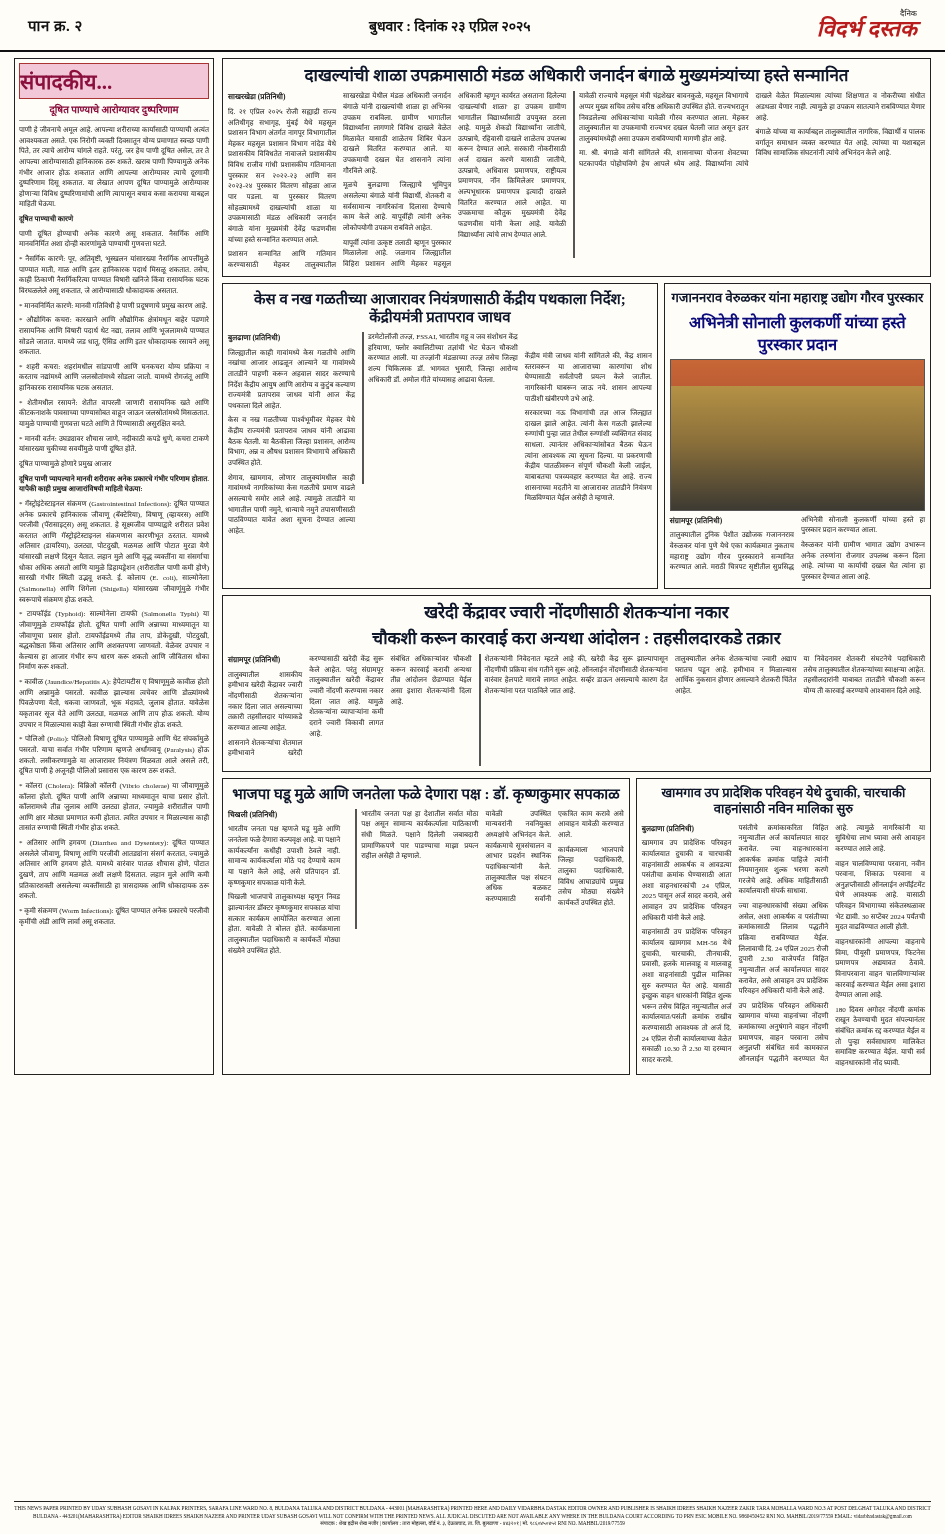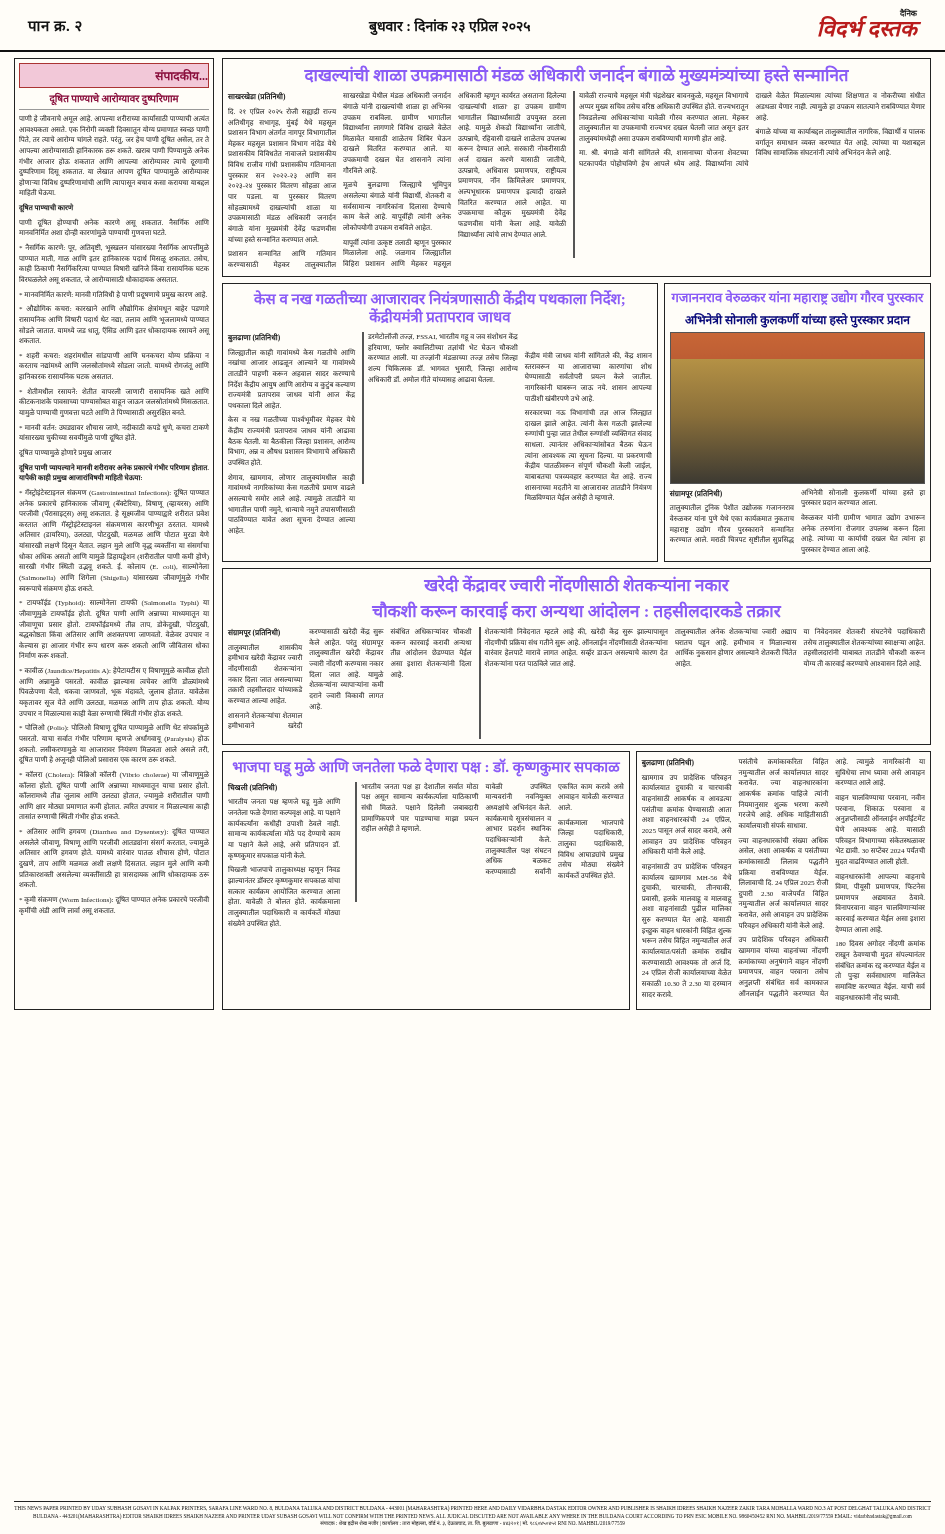--- a/index.html
+++ b/index.html
@@ -2,35 +2,35 @@
 <html><head>
 <meta charset="utf-8">
 <style>
   html,body{margin:0;padding:0;background:#ffffff;}
   body{width:945px;height:1534px;font-family:"Liberation Serif",serif;color:#111;}
   .page{width:945px;height:1534px;position:relative;background:#fffdf8;box-sizing:border-box;padding:0;}
   .masthead{height:50px;display:flex;align-items:center;justify-content:space-between;padding:0 28px;border-bottom:2px solid #111;}
   .mast-left{font-size:15px;font-weight:bold;letter-spacing:.5px;}
   .mast-mid{font-size:14px;font-weight:bold;}
   .mast-right{text-align:right;line-height:1;}
-  .mast-right .small{font-size:8px;font-weight:bold;}
+  .mast-right .small{font-size:8px;font-weight:normal;}
   .mast-right .big{font-size:22px;font-weight:bold;font-style:italic;color:#b91c1c;}
   .content{display:flex;padding:6px 14px 0 14px;gap:8px;}
   .col-left{width:200px;flex:0 0 200px;border:1px solid #222;padding:4px;box-sizing:border-box;}
   .col-right{flex:1;display:flex;flex-direction:column;gap:6px;}
-  .edit-head{background:#f2c8d8;border:1px solid #a33;text-align:right;font-size:12px;font-weight:bold;padding:3px 0;color:#8a0f3c;}
+  .edit-head{background:#f2c8d8;border:1px solid #a33;text-align:left;font-size:21px;font-weight:bold;padding:3px 0;color:#8a0f3c;}
   .edit-sub{text-align:center;font-size:10px;font-weight:bold;color:#8a0f3c;border-bottom:1px solid #999;padding:3px 0 4px;margin-bottom:4px;}
   .body-text{font-size:7.1px;line-height:1.5;text-align:justify;color:#1a1a1a;}
   .body-text p{margin:0 0 4px 0;}
   .hl{display:block;font-weight:bold;}
   .story{border:1px solid #222;padding:5px;box-sizing:border-box;}
-  .headline{font-size:17px;font-weight:bold;text-align:center;line-height:1.25;margin:1px 0 5px;color:#8b5cf6;}
+  .headline{font-size:17px;font-weight:bold;text-align:center;line-height:1.25;margin:1px 0 5px;color:#0f172a;}
   .headline.sm{font-size:15px;}
   .headline.xs{font-size:13px;}
-  .subhead{font-size:12px;font-weight:bold;text-align:center;color:#0a0a7a;margin:0 0 4px;}
+  .subhead{font-size:16px;font-weight:bold;text-align:center;color:#0a0a7a;margin:0 0 4px;}
   .dateline{font-weight:bold;font-size:7.4px;}
   .cols2{column-count:2;column-gap:7px;}
   .cols3{column-count:3;column-gap:7px;}
   .flexrow{display:flex;gap:7px;}
   .photo{background:linear-gradient(160deg,#8f9ab0,#5d6578);position:relative;overflow:hidden;border:1px solid #555;}
   .photo .pbar{position:absolute;left:0;right:0;}
   .mid-row{display:flex;gap:6px;}
   .foot{position:absolute;left:14px;right:14px;bottom:6px;border-top:1px solid #222;padding-top:3px;}
   .foot p{margin:0;font-size:5.2px;line-height:1.45;text-align:center;font-family:"Liberation Serif",serif;}
   .stack{display:flex;flex-direction:row;gap:4px;}
@@ -189,20 +189,21 @@
               </div>
             </div>
             <div style="width:37%;" class="body-text cols2">
               <p>यावेळी उपस्थित मान्यवरांनी नवनियुक्त अध्यक्षांचे अभिनंदन केले. कार्यक्रमाचे सूत्रसंचालन व आभार प्रदर्शन स्थानिक पदाधिकाऱ्यांनी केले. तालुक्यातील पक्ष संघटन अधिक बळकट करण्यासाठी सर्वांनी एकत्रित काम करावे असे आवाहन यावेळी करण्यात आले.</p>
               <p>कार्यक्रमाला भाजपाचे जिल्हा पदाधिकारी, तालुका पदाधिकारी, विविध आघाड्यांचे प्रमुख तसेच मोठ्या संख्येने कार्यकर्ते उपस्थित होते.</p>
             </div>
           </div>
         </div>
 
         <div class="story" style="flex:1 1 42%;">
+          <div class="headline xs">खामगाव उप प्रादेशिक परिवहन येथे दुचाकी, चारचाकी वाहनांसाठी नविन मालिका सुरु</div>
           <div class="body-text cols3">
             <p><span class="dateline">बुलढाणा (प्रतिनिधी)</span></p>
             <p>खामगाव उप प्रादेशिक परिवहन कार्यालयात दुचाकी व चारचाकी वाहनांसाठी आकर्षक व आवडत्या पसंतीचा क्रमांक घेण्यासाठी आता अशा वाहनधारकांची 24 एप्रिल, 2025 पासून अर्ज सादर करावे, असे आवाहन उप प्रादेशिक परिवहन अधिकारी यांनी केले आहे.</p>
             <p>वाहनांसाठी उप प्रादेशिक परिवहन कार्यालय खामगाव MH-56 येथे दुचाकी, चारचाकी, तीनचाकी, प्रवासी, हलके मालवाहू व मालवाहू अशा वाहनांसाठी पुढील मालिका सुरु करण्यात येत आहे. यासाठी इच्छुक वाहन धारकांनी विहित शुल्क भरून तसेच विहित नमुन्यातील अर्ज कार्यालयात/पसंती क्रमांक राखीव करण्यासाठी आवश्यक तो अर्ज दि. 24 एप्रिल रोजी कार्यालयाच्या वेळेत सकाळी 10.30 ते 2.30 या दरम्यान सादर करावे.</p>
             <p>पसंतीचे क्रमांकाकरिता विहित नमुन्यातील अर्ज कार्यालयात सादर करावेत. ज्या वाहनधारकांना आकर्षक क्रमांक पाहिजे त्यांनी नियमानुसार शुल्क भरणा करणे गरजेचे आहे. अधिक माहितीसाठी कार्यालयाशी संपर्क साधावा.</p>
             <p>ज्या वाहनधारकांची संख्या अधिक असेल, अशा आकर्षक व पसंतीच्या क्रमांकासाठी लिलाव पद्धतीने प्रक्रिया राबविण्यात येईल. लिलावाची दि. 24 एप्रिल 2025 रोजी दुपारी 2.30 वाजेपर्यंत विहित नमुन्यातील अर्ज कार्यालयात सादर करावेत, असे आवाहन उप प्रादेशिक परिवहन अधिकारी यांनी केले आहे.</p>
             <p>उप प्रादेशिक परिवहन अधिकारी खामगाव यांच्या वाहनांच्या नोंदणी क्रमांकाच्या अनुषंगाने वाहन नोंदणी प्रमाणपत्र, वाहन परवाना तसेच अनुज्ञप्ती संबंधित सर्व कामकाज ऑनलाईन पद्धतीने करण्यात येत आहे. त्यामुळे नागरिकांनी या सुविधेचा लाभ घ्यावा असे आवाहन करण्यात आले आहे.</p>
             <p>वाहन चालविण्याचा परवाना, नवीन परवाना, शिकाऊ परवाना व अनुज्ञप्तीसाठी ऑनलाईन अपॉईंटमेंट घेणे आवश्यक आहे. यासाठी परिवहन विभागाच्या संकेतस्थळावर भेट द्यावी. 30 सप्टेंबर 2024 पर्यंतची मुदत वाढविण्यात आली होती.</p>
             <p>वाहनधारकांनी आपल्या वाहनाचे विमा, पीयूसी प्रमाणपत्र, फिटनेस प्रमाणपत्र अद्ययावत ठेवावे. विनापरवाना वाहन चालविणाऱ्यांवर कारवाई करण्यात येईल असा इशारा देण्यात आला आहे.</p>
             <p>180 दिवस अगोदर नोंदणी क्रमांक राखून ठेवण्याची मुदत संपल्यानंतर संबंधित क्रमांक रद्द करण्यात येईल व तो पुन्हा सर्वसाधारण मालिकेत समाविष्ट करण्यात येईल. याची सर्व वाहनधारकांनी नोंद घ्यावी.</p>

